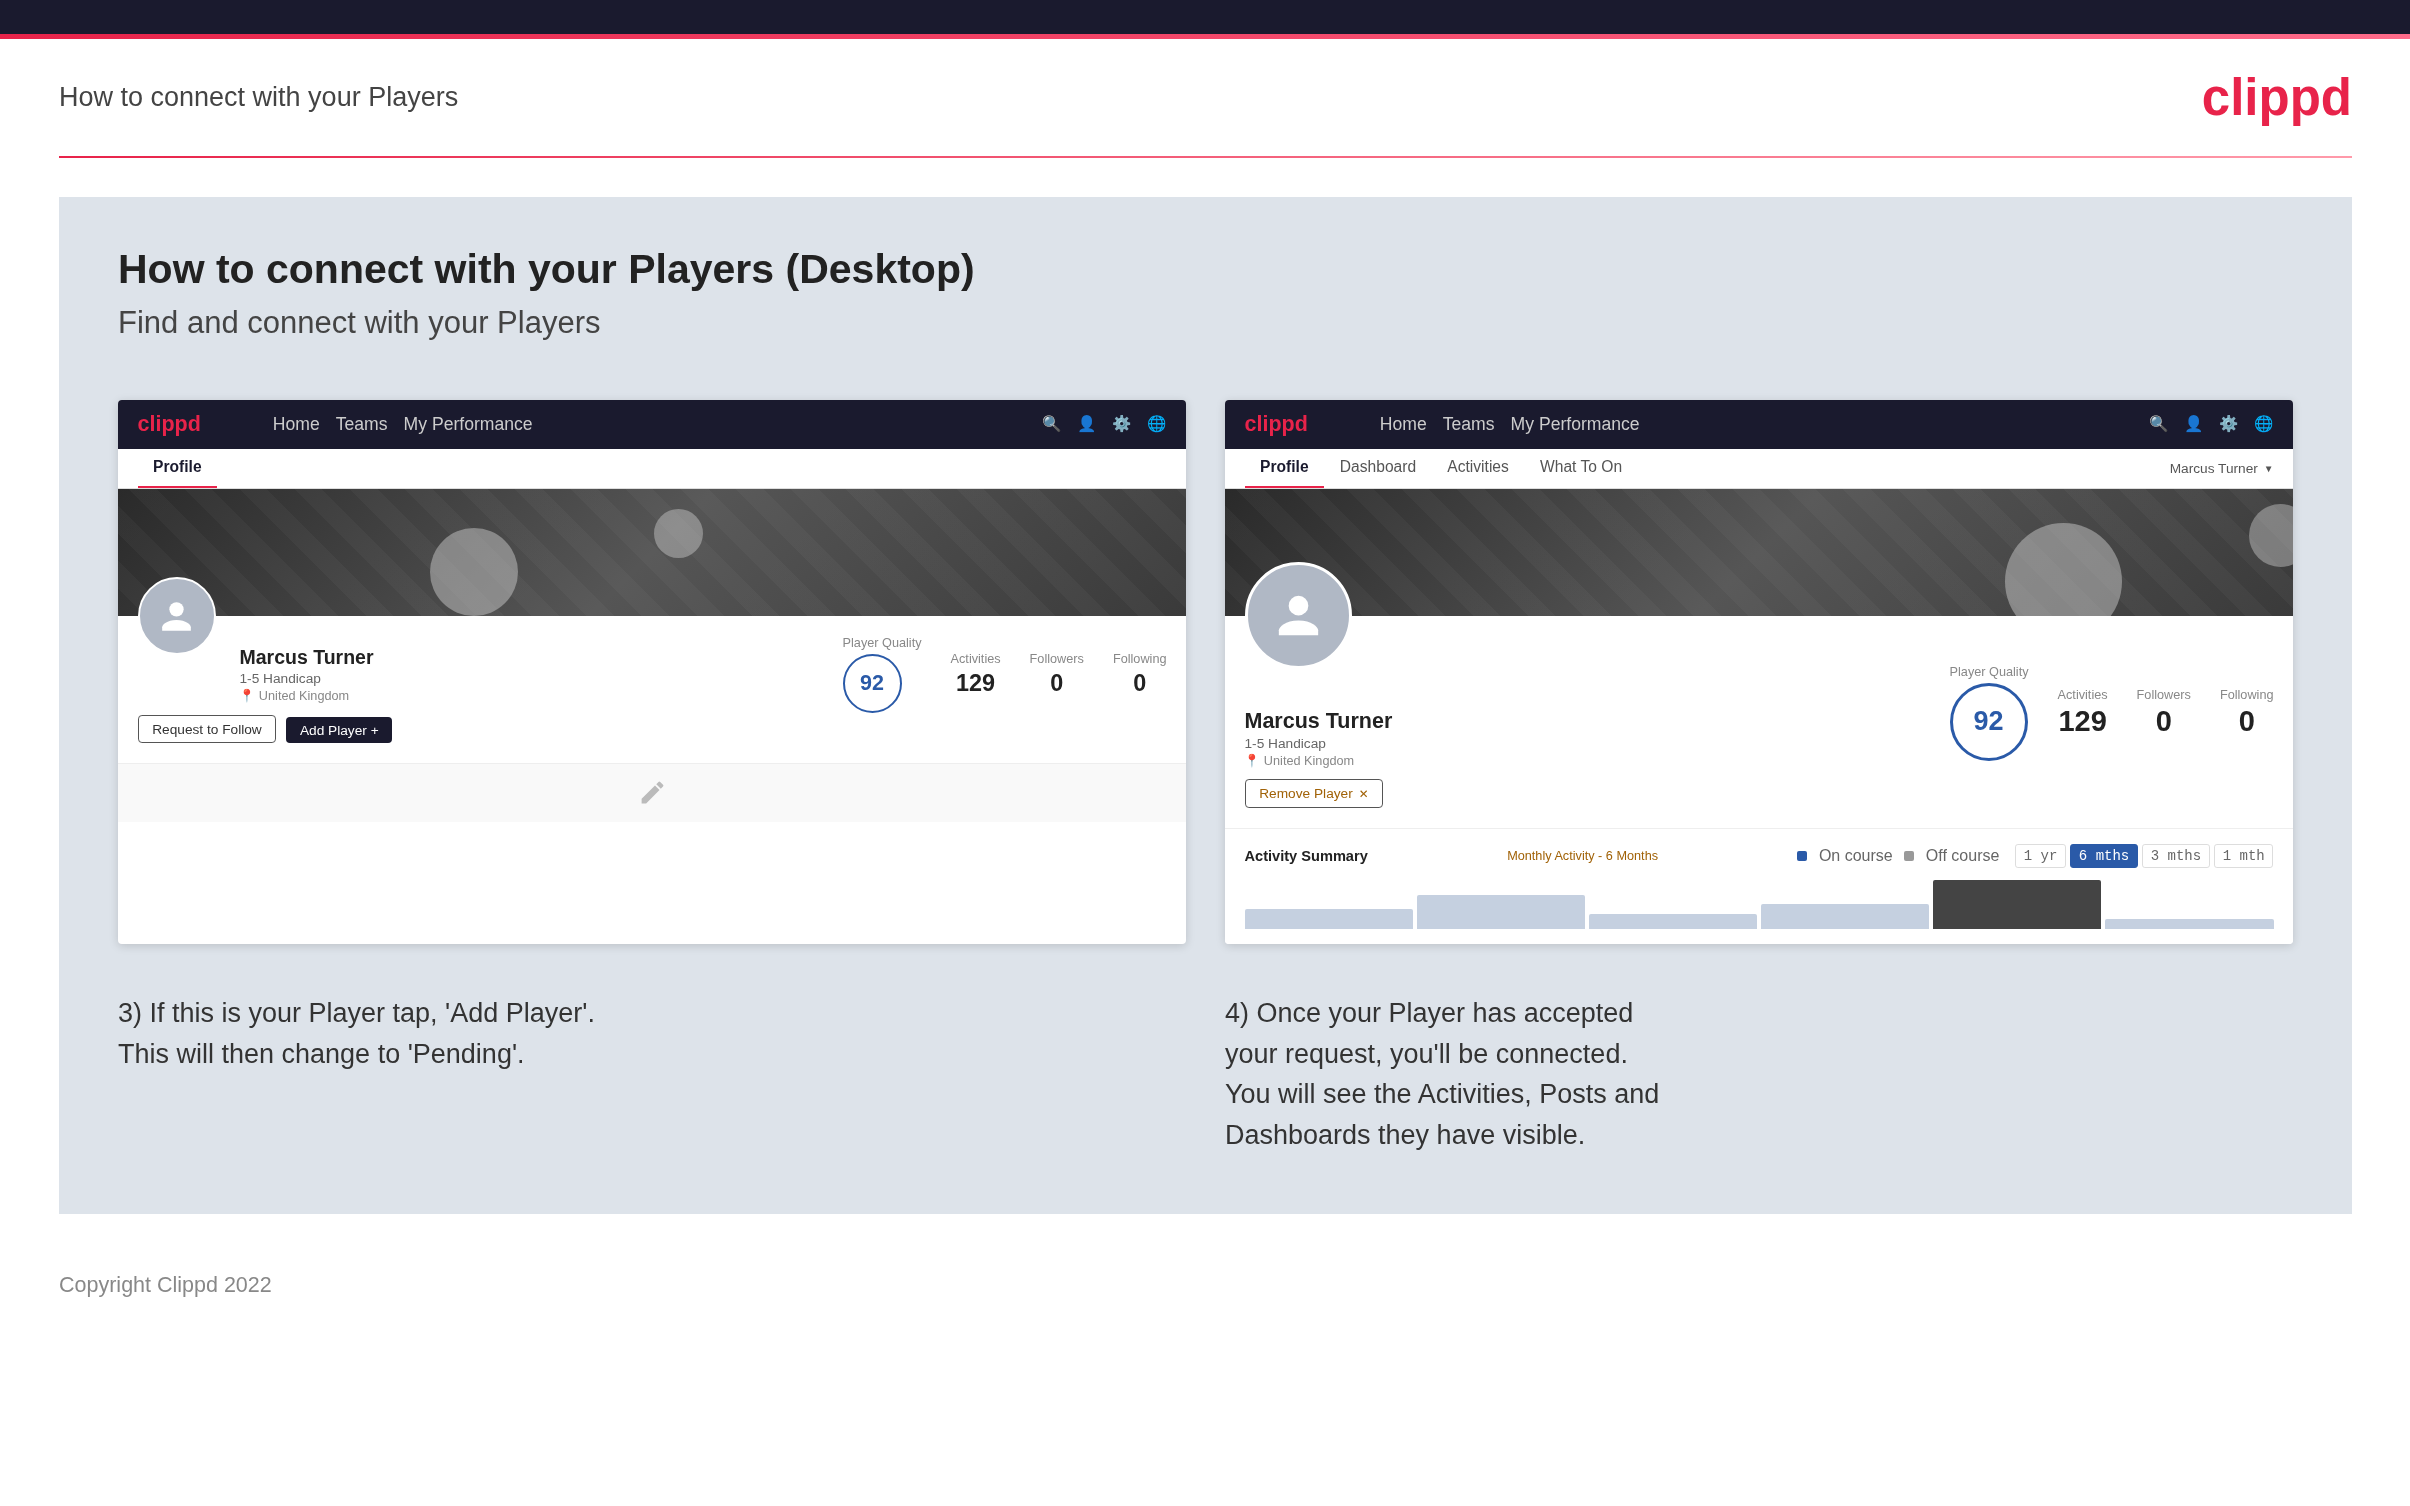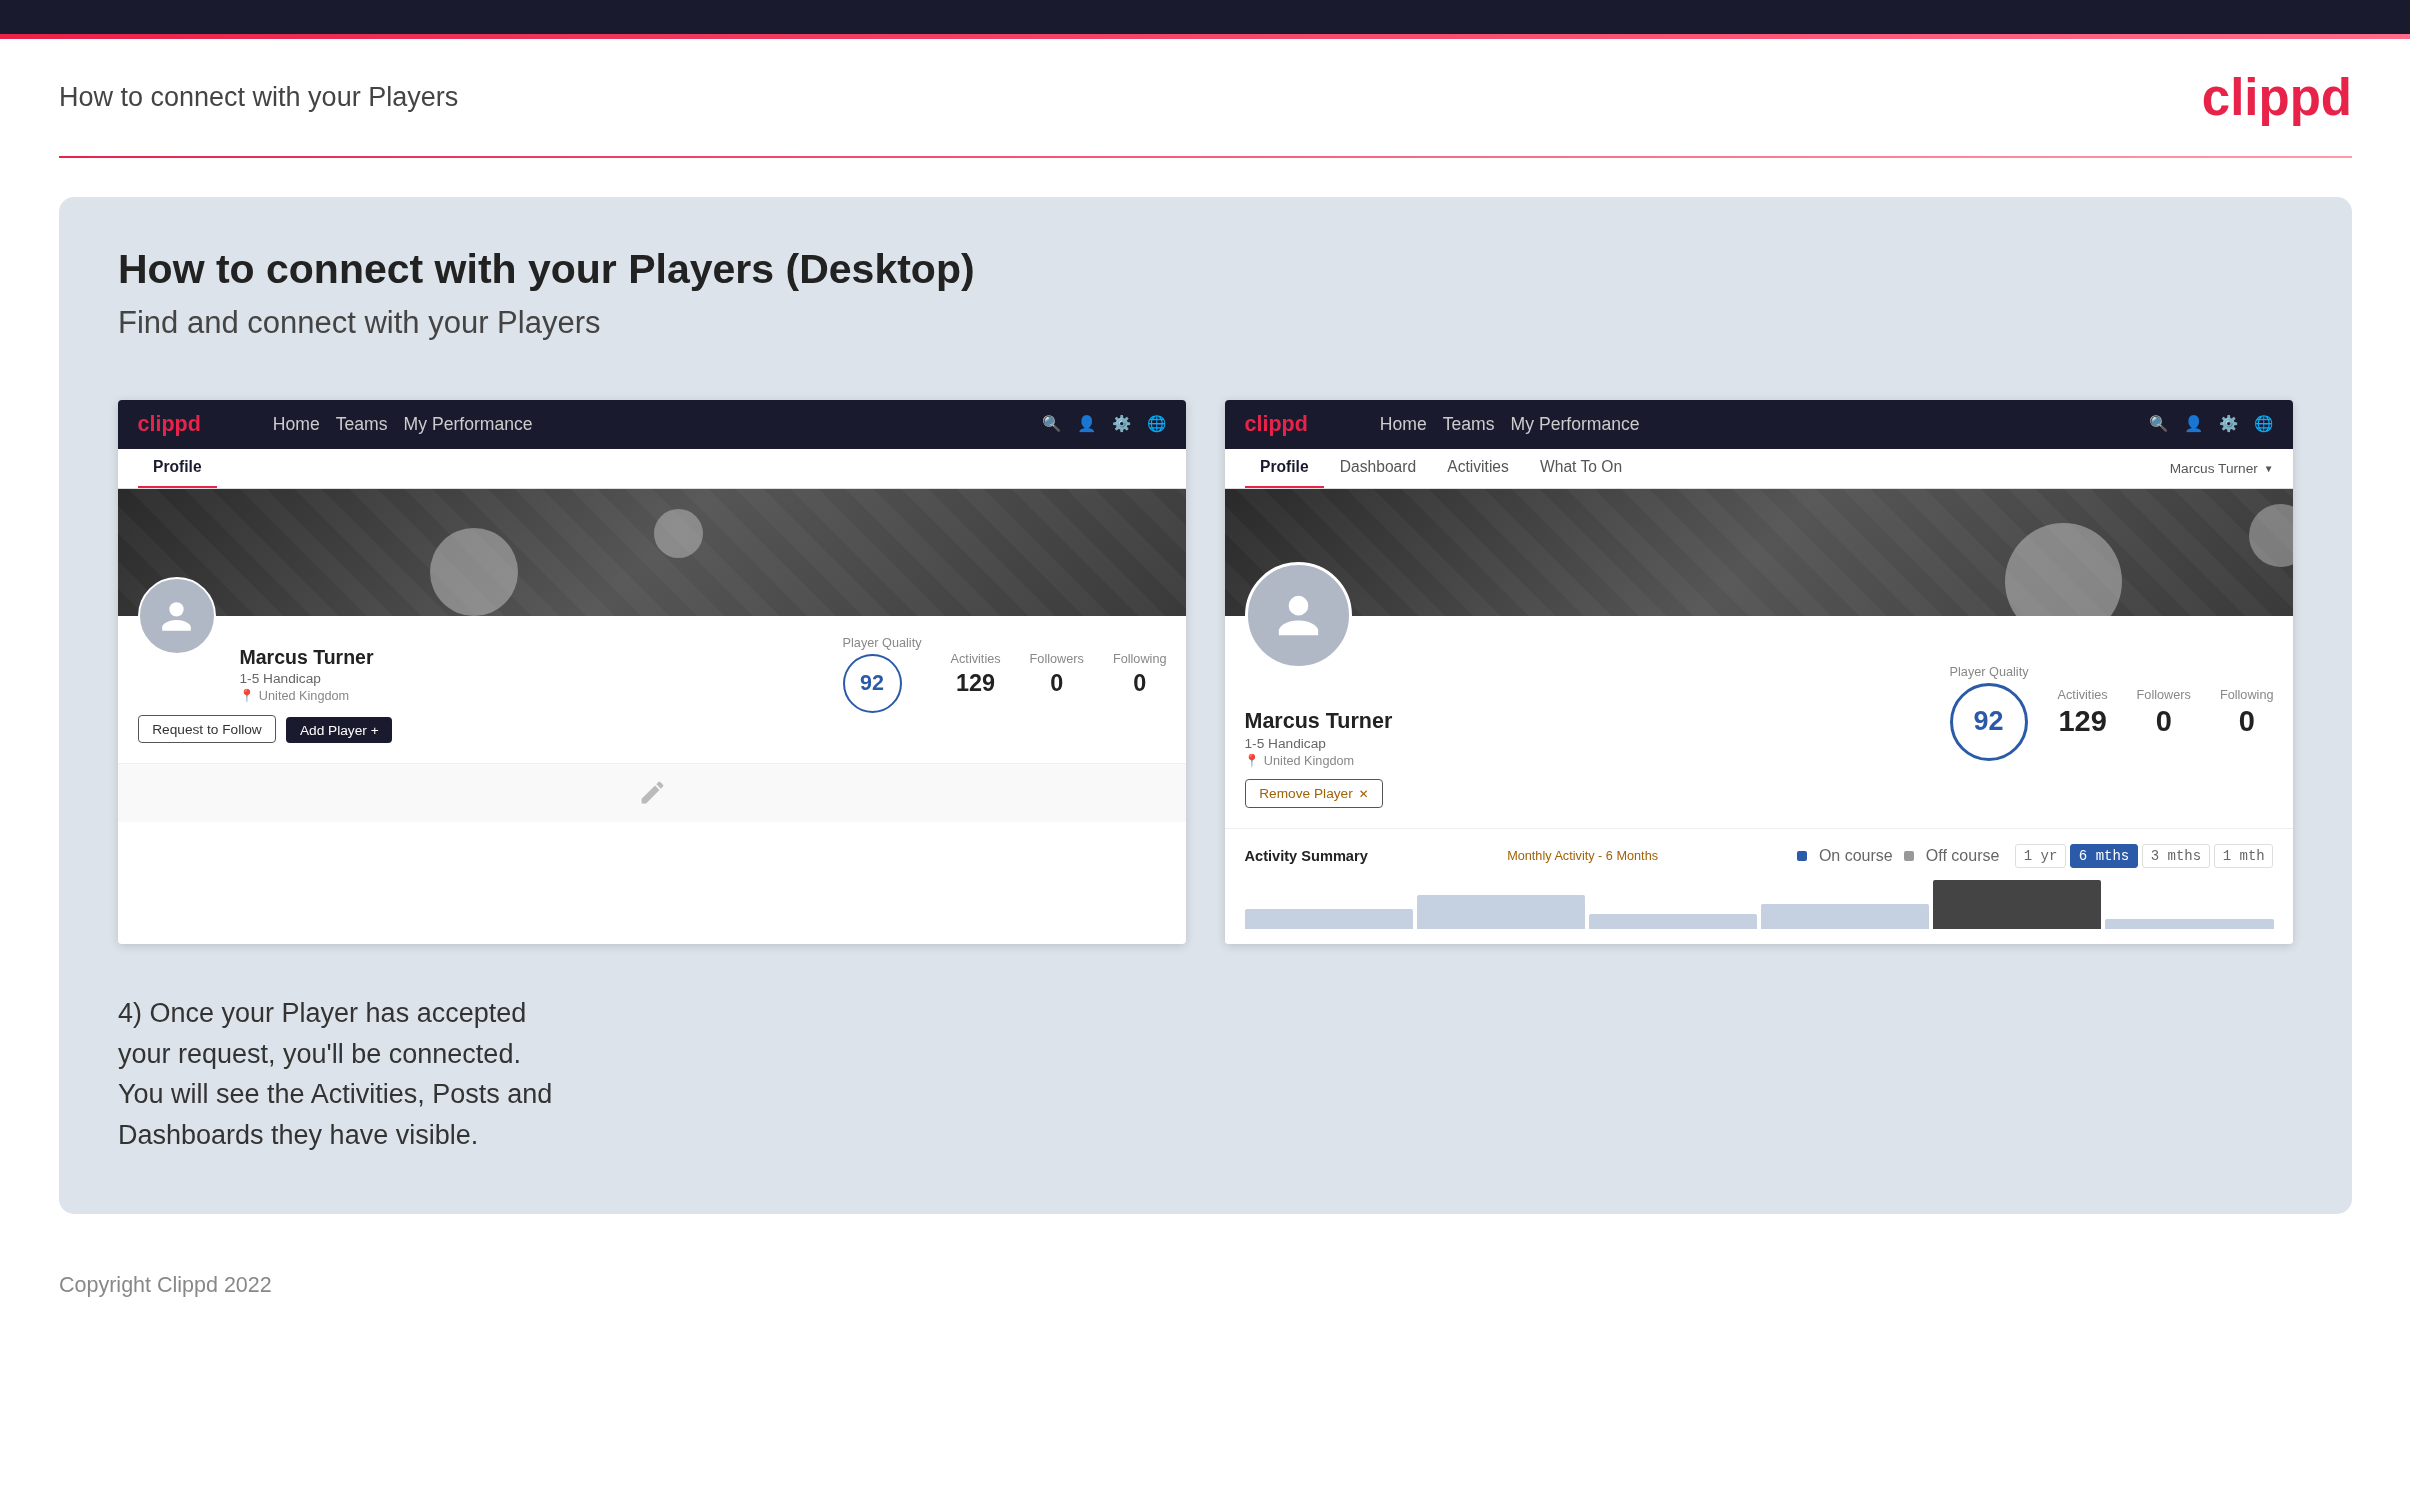--- a/index.html
+++ b/index.html
@@ -51,21 +51,21 @@
       height: 2px;
       background: linear-gradient(to right, #e8234a, #ff9aaa);
       margin: 0 59px 0 59px;
     }
 
     
     .main-content {
       background: #dde3ea;
       margin: 39px 59px;
       padding: 49px 59px 59px;
-      border-radius: 15px;
+      border-radius: 0;
     }
 
     .page-heading {
       font-size: 41px;
       font-weight: 700;
       color: #222;
       margin-bottom: 11.7px;
     }
 
     .page-subheading {
@@ -657,20 +657,25 @@
         </div>
 
       </div>
     </div>
 
   </div>
 
   <div class="captions-row">
     <div class="caption-block">
       <div class="caption-text">
+        3) If this is your Player tap, 'Add Player'.<br>This will then change to 'Pending'.
+      </div>
+    </div>
+    <div class="caption-block">
+      <div class="caption-text">
         4) Once your Player has accepted<br>your request, you'll be connected.<br>You will see the Activities, Posts and<br>Dashboards they have visible.
       </div>
     </div>
   </div>
 
 </div>
 
 <div class="footer">
   <span>Copyright Clippd 2022</span>
 </div>

